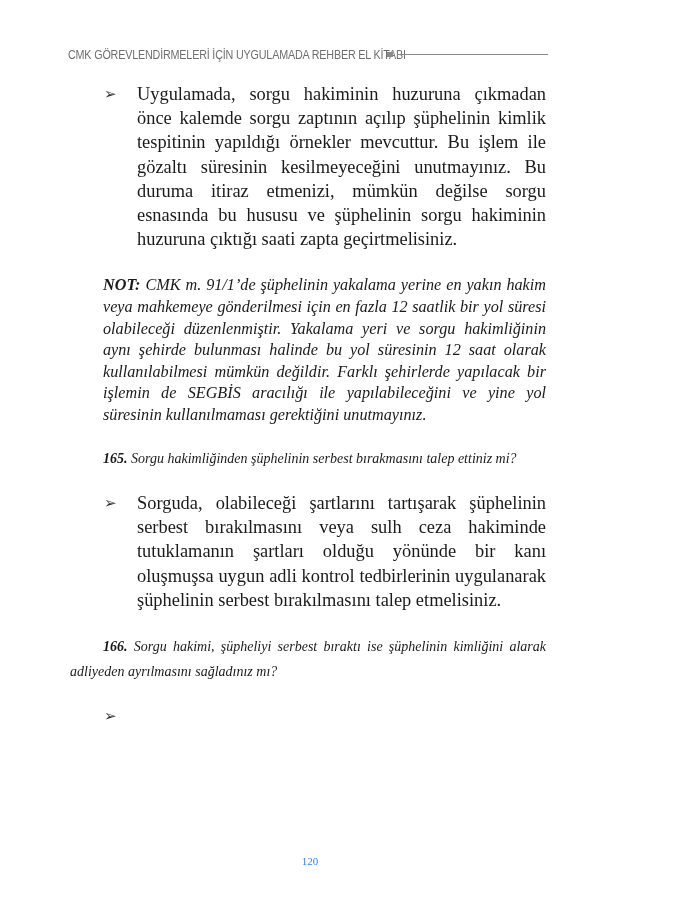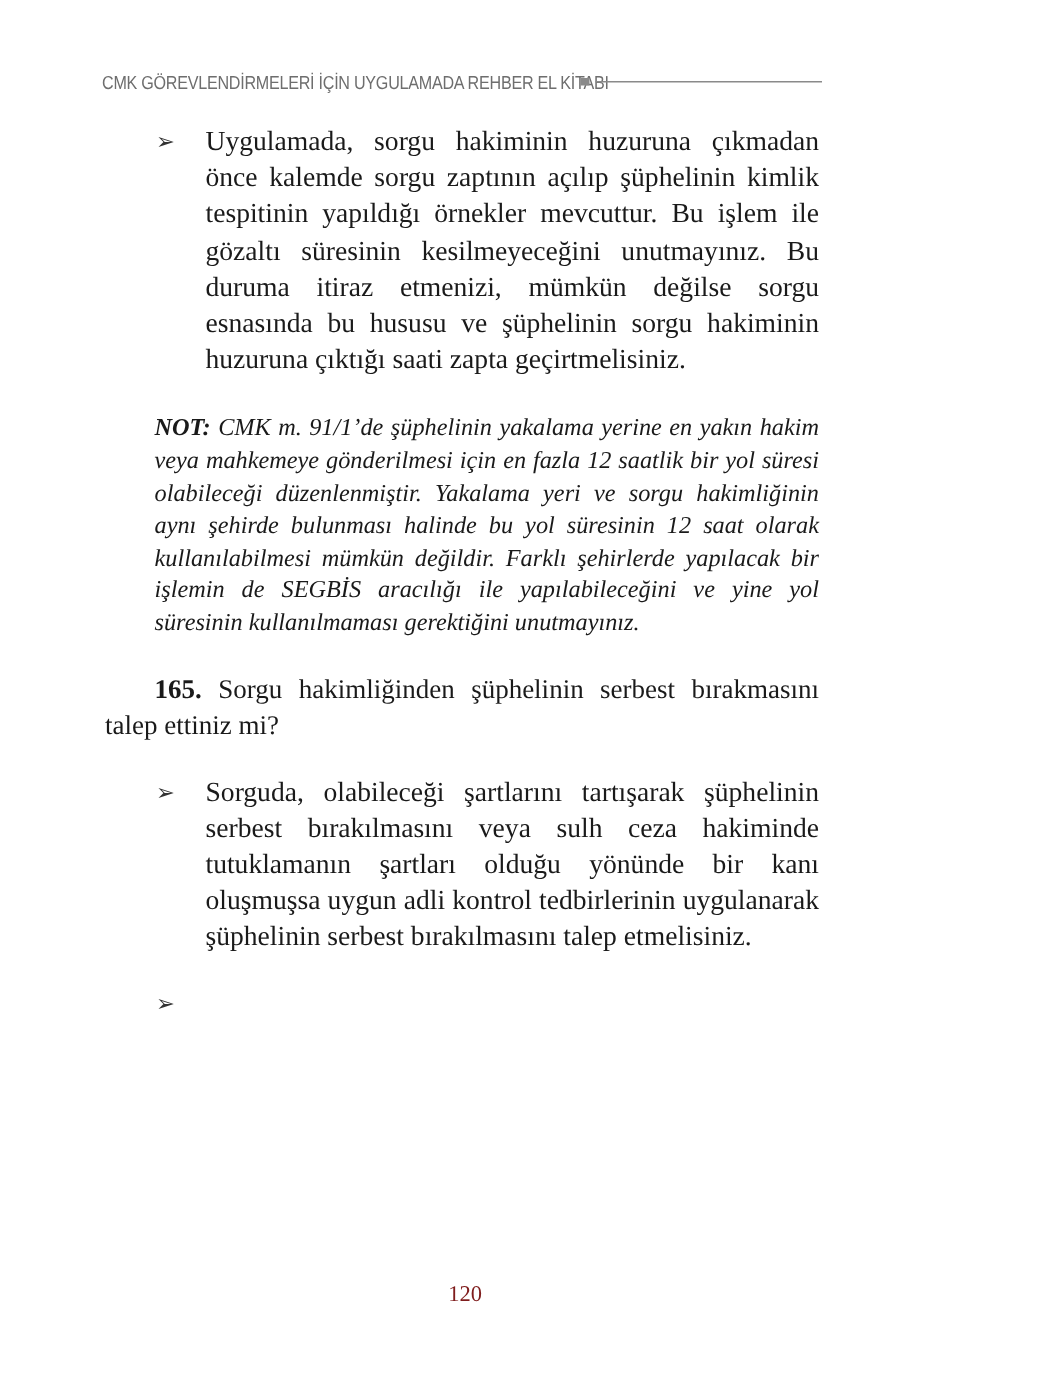--- a/index.html
+++ b/index.html
@@ -6,27 +6,27 @@
   body { width: 700px; height: 917px; position: relative; overflow: hidden; font-family: "Liberation Serif", serif; color: #1a1a1a; }
   .header { position: absolute; left: 68px; top: 44px; width: 480px; height: 22px; display: flex; align-items: center; }
   .header-title { font-family: "Liberation Sans", sans-serif; font-size: 12.5px; color: #6e6e6e; letter-spacing: -0.2px; transform: scaleX(0.86); transform-origin: left center; white-space: nowrap; }
   .header-square { position: absolute; left: 319px; top: 8px; width: 6px; height: 5px; background: #8a8a8a; }
   .header-rule { position: absolute; left: 329px; right: 0; top: 10px; height: 1px; background: #8a8a8a; }
   .content { position: absolute; left: 70px; top: 82px; width: 476px; }
   .bullet { position: relative; padding-left: 67px; font-size: 18.4px; line-height: 24.2px; text-align: justify; }
   .bullet .arrow { position: absolute; left: 34px; top: 0; font-family: "DejaVu Sans", sans-serif; font-size: 15px; color: #333; }
   .note { font-style: italic; font-size: 16.2px; line-height: 21.6px; text-align: justify; margin-top: 24px; padding-left: 33px; }
   .note b { font-style: italic; font-weight: bold; }
-  .question { font-size: 18px; line-height: 24.5px; text-align: justify; text-indent: 33px; }
+  .question { font-size: 14px; line-height: 24.5px; text-align: justify; text-indent: 33px; font-style: italic; }
   .question b { font-weight: bold; }
   .q1 { margin-top: 20px; }
   .b2 { margin-top: 20px; }
   .q2 { margin-top: 23px; }
   .b3 { margin-top: 20px; }
-  .page-number { position: absolute; left: 0; width: 620px; top: 855px; text-align: center; font-size: 15px; color: #7f1d1d; }
+  .page-number { position: absolute; left: 0; width: 620px; top: 855px; text-align: center; font-size: 11px; color: #3b82f6; }
 </style>
 </head>
 <body>
 
 <div class="header">
   <span class="header-title">CMK GÖREVLENDİRMELERİ İÇİN UYGULAMADA REHBER EL KİTABI</span>
   <span class="header-square"></span>
   <span class="header-rule"></span>
 </div>
 
@@ -42,19 +42,22 @@
 
   <div class="question q1">
     <b>165.</b><span> Sorgu hakimliğinden şüphelinin serbest bırakmasını talep ettiniz mi?</span>
   </div>
 
   <div class="bullet b2">
     <span class="arrow">➢</span>
     <span>Sorguda, olabileceği şartlarını tartışarak şüphelinin serbest bırakılmasını veya sulh ceza hakiminde tutuklamanın şartları olduğu yönünde bir kanı oluşmuşsa uygun adli kontrol tedbirlerinin uygulanarak şüphelinin serbest bırakılmasını talep etmelisiniz.</span>
   </div>
 
+  <div class="question q2">
+    <b>166.</b><span> Sorgu hakimi, şüpheliyi serbest bıraktı ise şüphelinin kimliğini alarak adliyeden ayrılmasını sağladınız mı?</span>
+  </div>
 
   <div class="bullet b3">
     <span class="arrow">➢</span>
   </div>
 </div>
 
 <div class="page-number">120</div>
 
 </body></html>

